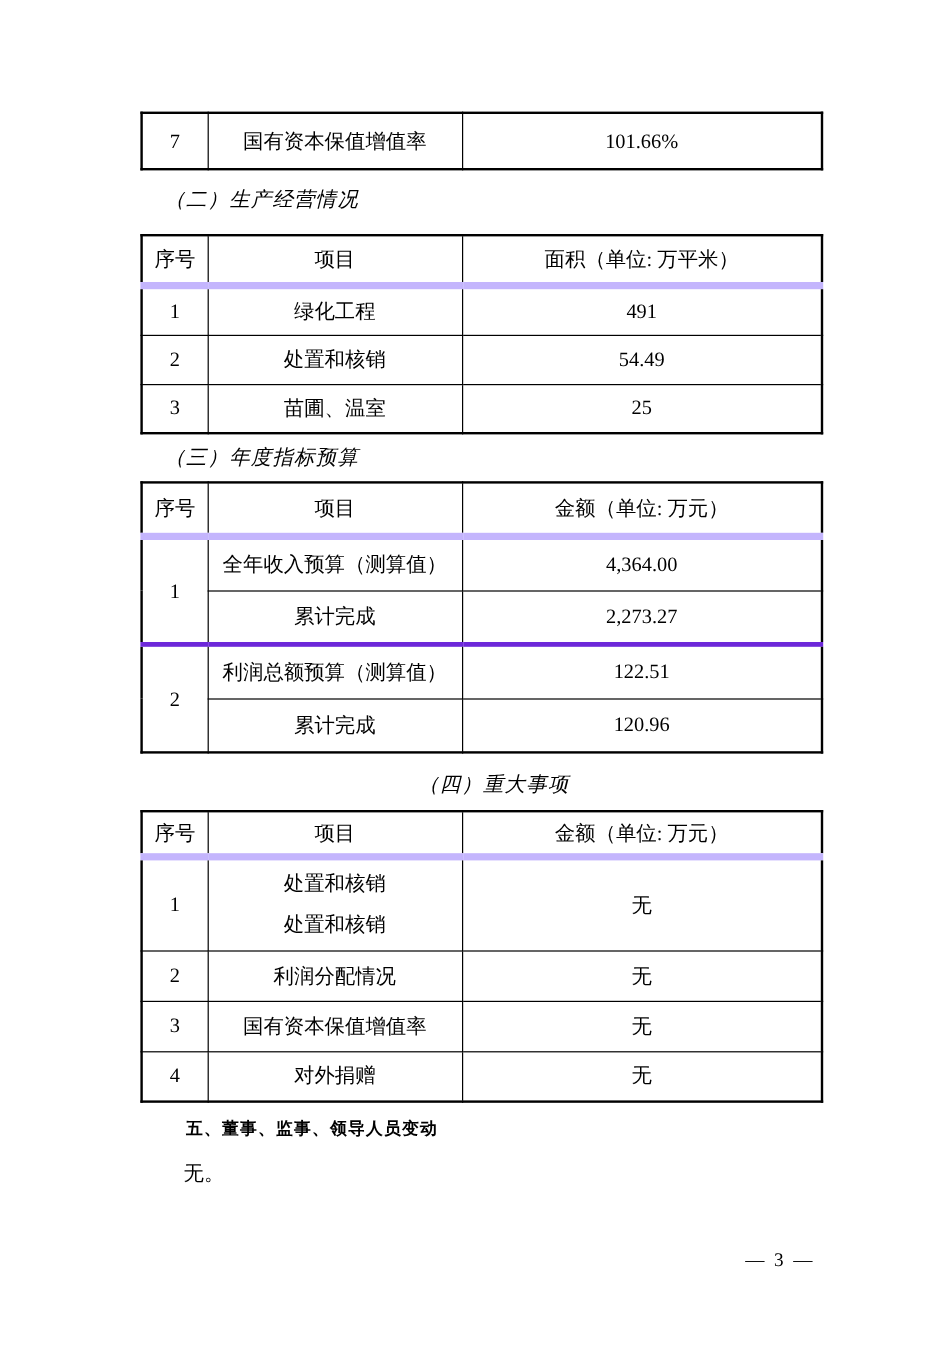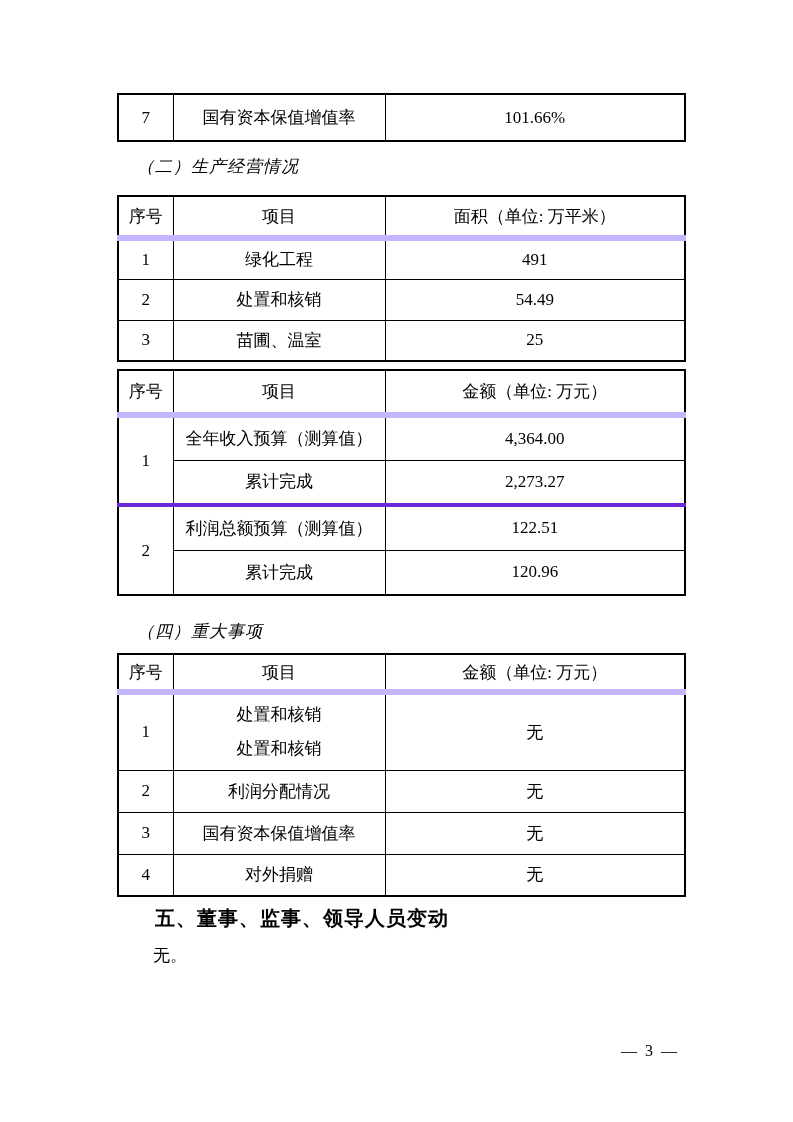--- a/index.html
+++ b/index.html
@@ -46,30 +46,30 @@
   .two-line { line-height:34px; }
   .sec-heading {
     font-size:17px;
     line-height:24px;
     padding-left:20px;
     letter-spacing:1px;
     font-style:italic;
   }
   .h2 { margin-top:13px; }
   .h3 { margin-top:8px; }
-  .h4 { margin-top:24px; }
+  .h4 { margin-top:14px;text-align:center; }
   .t2m { margin-top:16px; }
   .t3m { margin-top:7px; }
   .t4m { margin-top:9px; }
   .heading-five {
     margin-top:9px;
     padding-left:38px;
     font-family:"Liberation Sans","DejaVu Sans",sans-serif;
     font-weight:700;
-    font-size:20px;
+    font-size:14px;
     line-height:24px;
     letter-spacing:1px;
   }
   .body-none {
     margin-top:15px;
     padding-left:36px;
     font-size:17px;
     line-height:22px;
   }
   .page-number {
@@ -128,20 +128,21 @@
           <td>54.49</td>
         </tr>
         <tr class="body">
           <td>3</td>
           <td>苗圃、温室</td>
           <td>25</td>
         </tr>
       </tbody>
     </table>
 
+    <div class="sec-heading h3">（三）年度指标预算</div>
     <table class="t3 t3m">
       <colgroup>
           <col class="c-no">
           <col class="c-item">
           <col>
         </colgroup>
       <thead>
         <tr>
           <th>序号</th>
           <th>项目</th>

